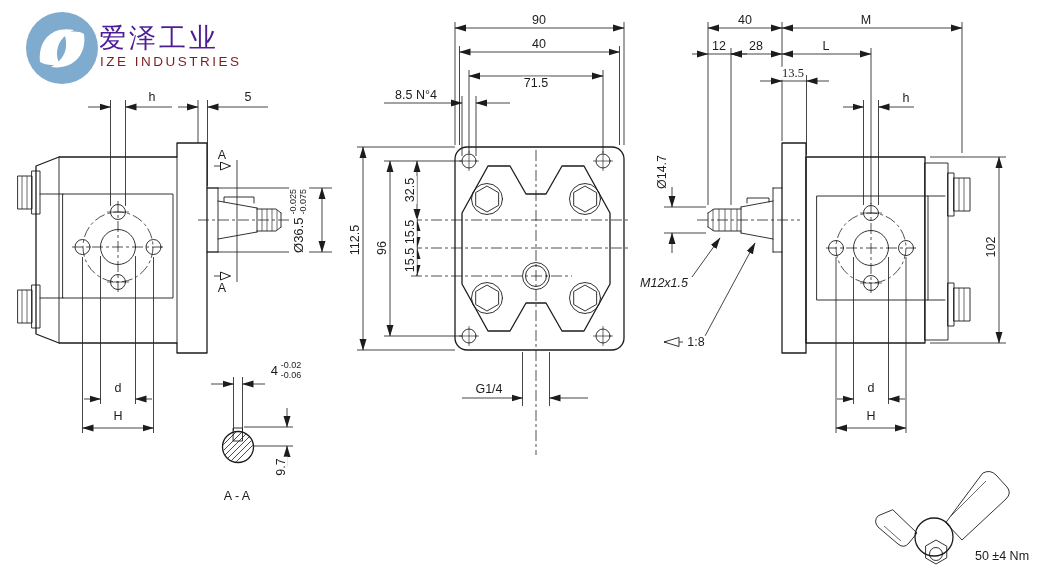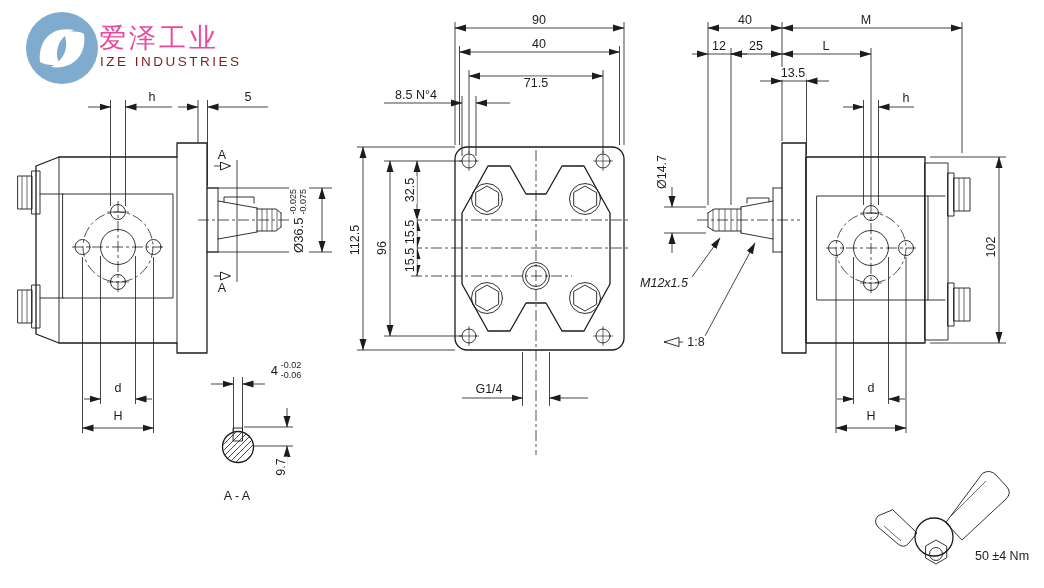--- a/index.html
+++ b/index.html
@@ -10,21 +10,21 @@
   .t{stroke-width:0.9;}
   .dim{fill:none;stroke:#242424;stroke-width:0.85;}
   .cl{fill:none;stroke:#242424;stroke-width:0.8;stroke-dasharray:11 3 3 3;}
   .th{fill:none;stroke:#1c1c1c;stroke-width:0.65;}
   .hl{stroke:#1c1c1c;stroke-width:0.8;}
   .lbl{position:absolute;transform:translate(-50%,-50%);font-size:12.5px;line-height:1;
        background:#fff;padding:0 2px;white-space:nowrap;}
   .rot{transform:translate(-50%,-50%) rotate(-90deg);}
   .tolwrap{display:flex;align-items:center;gap:3px;background:#fff;}
   .tolcol{display:flex;flex-direction:column;font-size:9px;line-height:1.1;}
-  .logo-cn{position:absolute;left:99px;top:20px;font-size:27px;letter-spacing:3px;color:#ec4899;background:transparent;text-align:center;}
+  .logo-cn{position:absolute;left:99px;top:20px;font-size:27px;letter-spacing:3px;color:#4c1d95;background:transparent;text-align:center;}
   .logo-en{position:absolute;left:100px;top:54px;font-size:13.5px;letter-spacing:2.5px;color:#7f1d1d;background:transparent;}
 </style>
 </head>
 <body>
 
 <div id="stage">
 
 <svg id="linework" width="1044" height="588" viewBox="0 0 1044 588">
   <defs>
     <marker id="ar" markerWidth="12" markerHeight="9" refX="11" refY="4.5" orient="auto-start-reverse" markerUnits="userSpaceOnUse">
@@ -336,23 +336,23 @@
   <div class="lbl rot" style="left:355px;top:240px;">112.5</div>
   <div class="lbl rot" style="left:382px;top:248px;">96</div>
   <div class="lbl rot" style="left:410px;top:190px;">32.5</div>
   <div class="lbl rot" style="left:410px;top:232px;">15.5</div>
   <div class="lbl rot" style="left:410px;top:260px;">15.5</div>
   <div class="lbl" style="left:489px;top:389px;">G1/4</div>
 
   <div class="lbl" style="left:745px;top:20px;">40</div>
   <div class="lbl" style="left:866px;top:20px;">M</div>
   <div class="lbl" style="left:719px;top:46px;">12</div>
-  <div class="lbl" style="left:756px;top:46px;">25</div>
+  <div class="lbl" style="left:756px;top:46px;">28</div>
   <div class="lbl" style="left:826px;top:46px;">L</div>
-  <div class="lbl" style="left:793px;top:73px;">13.5</div>
+  <div class="lbl" style="left:793px;top:73px;font-family:Liberation Serif, serif;">13.5</div>
   <div class="lbl" style="left:906px;top:98px;">h</div>
   <div class="lbl rot" style="left:662px;top:172px;">Ø14.7</div>
   <div class="lbl" style="left:664px;top:283px;font-style:italic;">M12x1.5</div>
   <div class="lbl" style="left:696px;top:342px;">1:8</div>
   <div class="lbl rot" style="left:991px;top:247px;">102</div>
   <div class="lbl" style="left:871px;top:388px;">d</div>
   <div class="lbl" style="left:871px;top:416px;">H</div>
 
   <div class="lbl" style="left:1002px;top:556px;">50 ±4 Nm</div>
 

